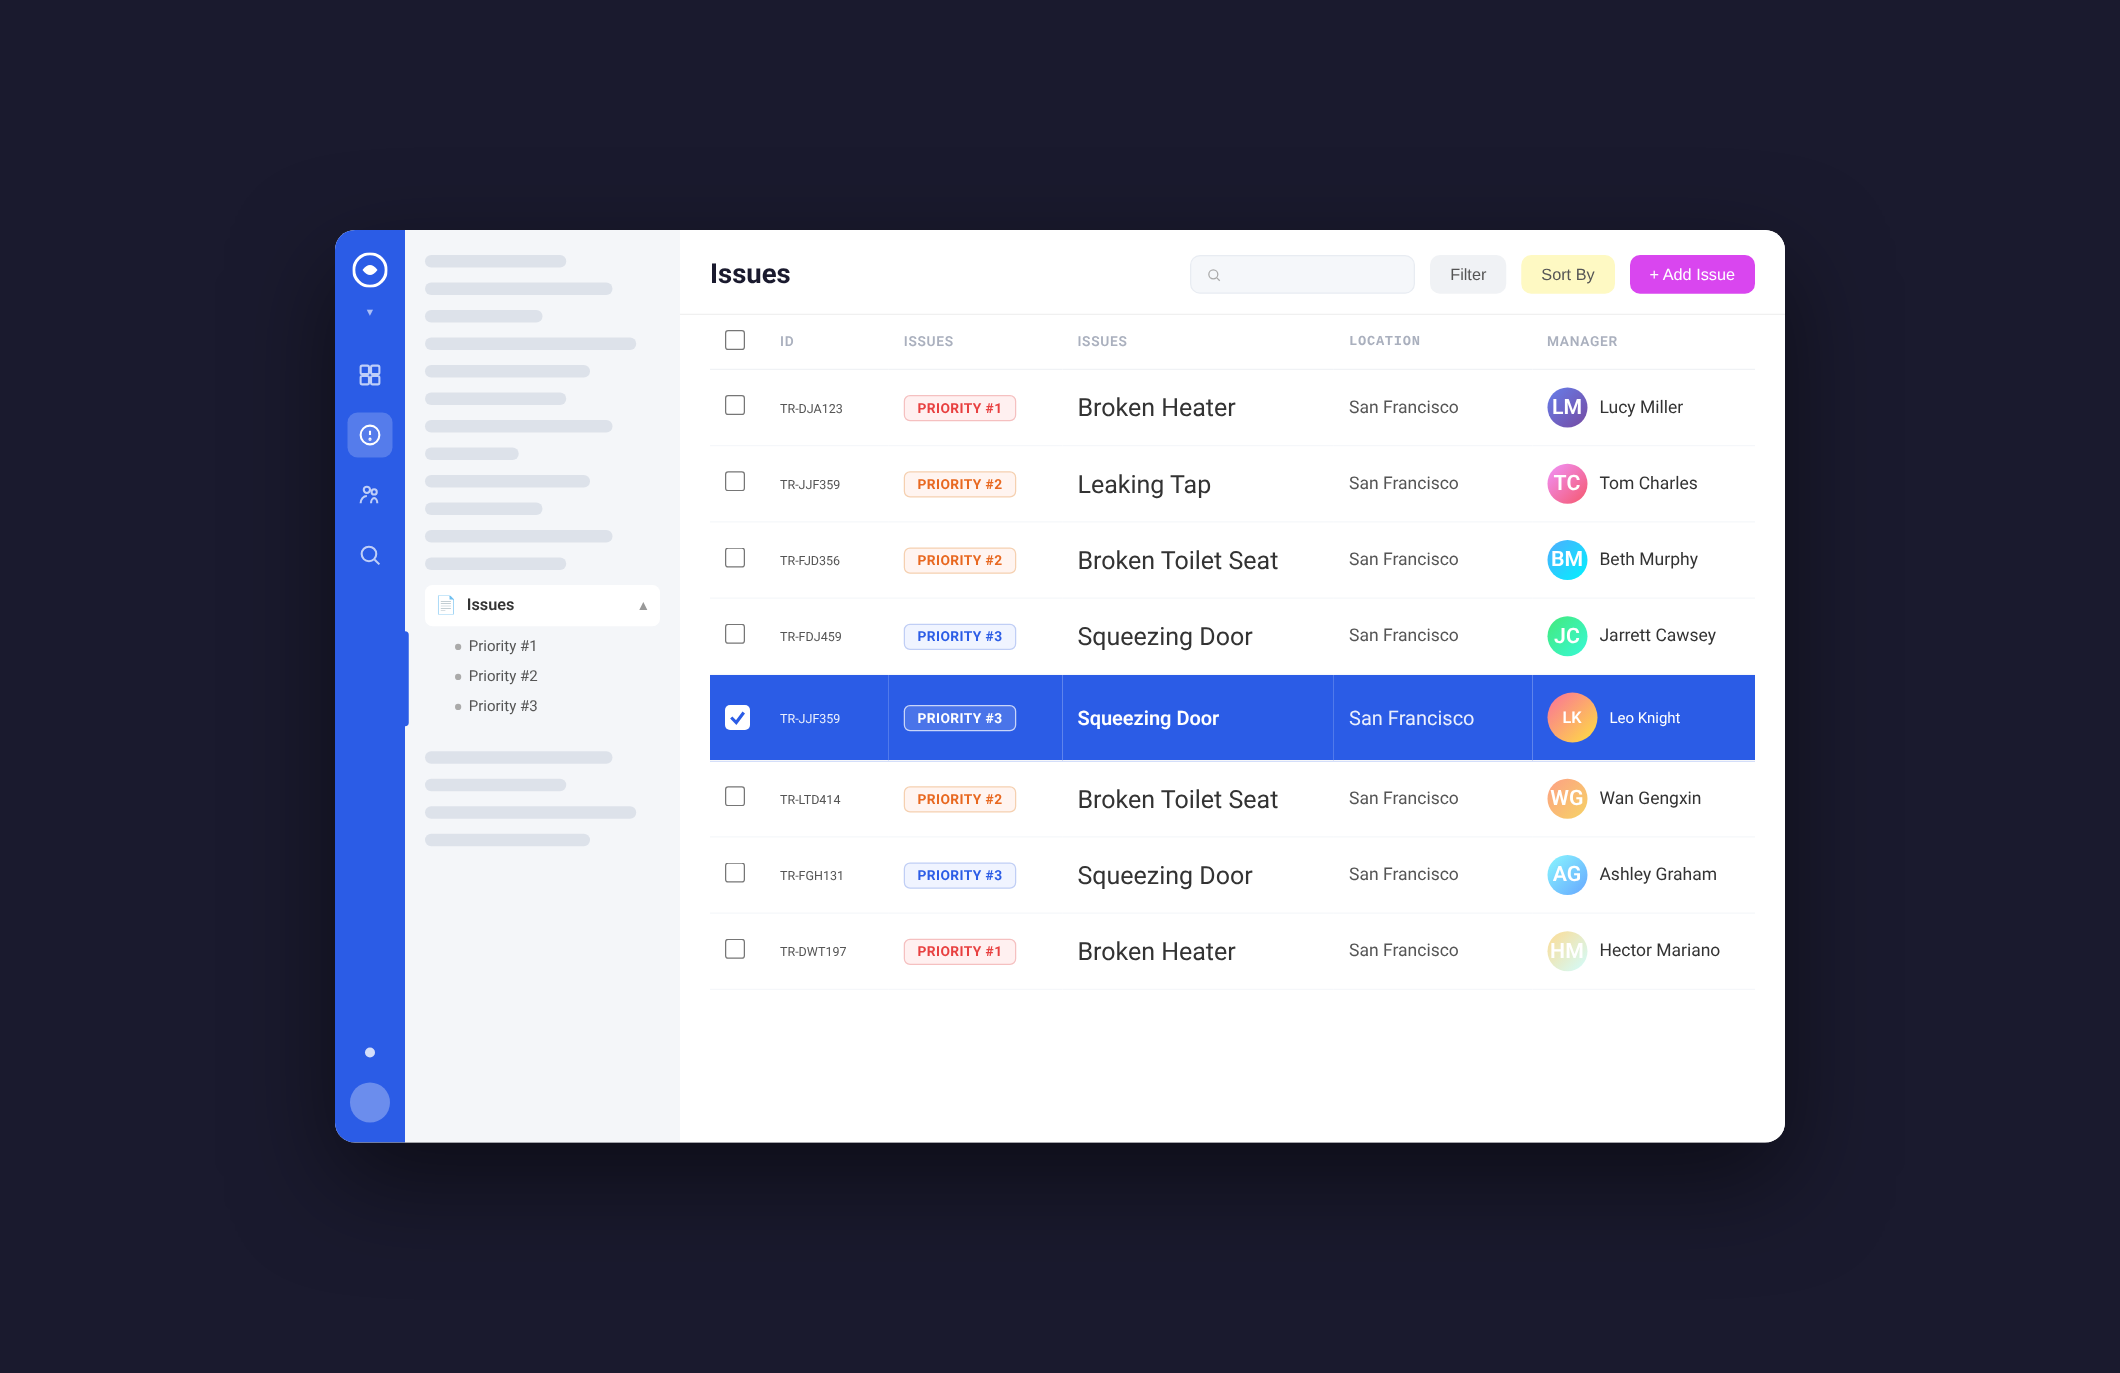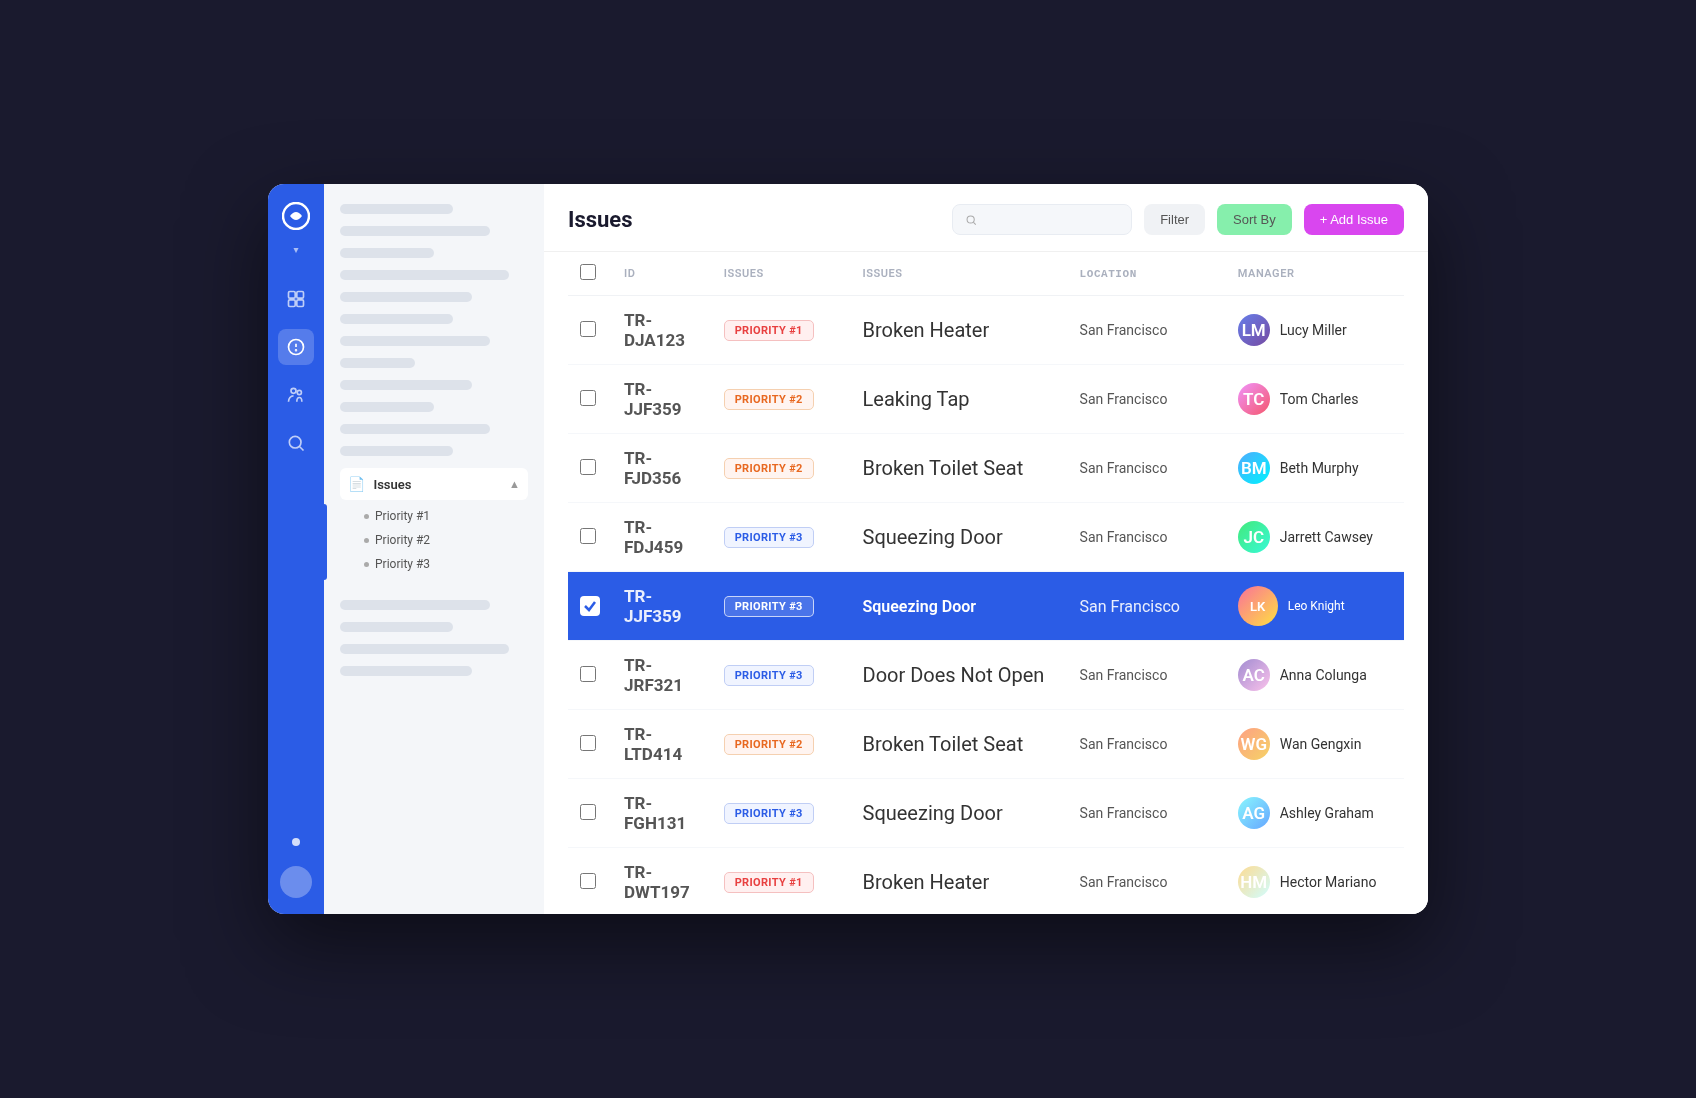--- a/index.html
+++ b/index.html
@@ -193,21 +193,21 @@
       font-size: 13px;
       font-weight: 500;
       cursor: pointer;
       border: none;
     }
     .header-btn.secondary {
       background: #f0f2f5;
       color: #555;
     }
     .header-btn.secondary2 {
-      background: #86efac;
+      background: #fef9c3;
       color: #555;
     }
     .header-btn.primary {
       background: #d946ef;
       color: #fff;
     }
     
     .table-container {
       flex: 1;
       overflow-y: auto;
@@ -255,23 +255,23 @@
       width: 20px;
       height: 20px;
       background: #fff;
       border-radius: 4px;
       display: flex;
       align-items: center;
       justify-content: center;
     }
     .row-checkbox-selected svg { width: 14px; height: 14px; }
     .id-text {
-      font-size: 17px;
+      font-size: 10px;
       color: #555;
-      font-weight: 700;
+      font-weight: 400;
     }
     tbody tr.selected .id-text { color: rgba(255,255,255,0.9); }
     .priority-badge {
       display: inline-block;
       padding: 3px 10px;
       border-radius: 5px;
       font-size: 11px;
       font-weight: 700;
       letter-spacing: 0.03em;
     }
@@ -529,33 +529,20 @@
               <td><span class="location-text">San Francisco</span></td>
               <td>
                 <div class="manager-cell">
       <div class="avatar avatar-lg av-leo">LK</div>
       <span class="manager-name">Leo Knight</span>
     </div>
               </td>
             </tr>
             <tr>
               <td><input type="checkbox" class="row-checkbox" style=""></td>
-              <td><span class="id-text">TR-JRF321</span></td>
-              <td><span class="priority-badge p3">PRIORITY #3</span></td>
-              <td><span class="issue-text">Door Does Not Open</span></td>
-              <td><span class="location-text">San Francisco</span></td>
-              <td>
-                <div class="manager-cell">
-      <div class="avatar av-anna">AC</div>
-      <span class="manager-name">Anna Colunga</span>
-    </div>
-              </td>
-            </tr>
-            <tr>
-              <td><input type="checkbox" class="row-checkbox" style=""></td>
               <td><span class="id-text">TR-LTD414</span></td>
               <td><span class="priority-badge p2">PRIORITY #2</span></td>
               <td><span class="issue-text">Broken Toilet Seat</span></td>
               <td><span class="location-text">San Francisco</span></td>
               <td>
                 <div class="manager-cell">
       <div class="avatar av-wan">WG</div>
       <span class="manager-name">Wan Gengxin</span>
     </div>
               </td>

